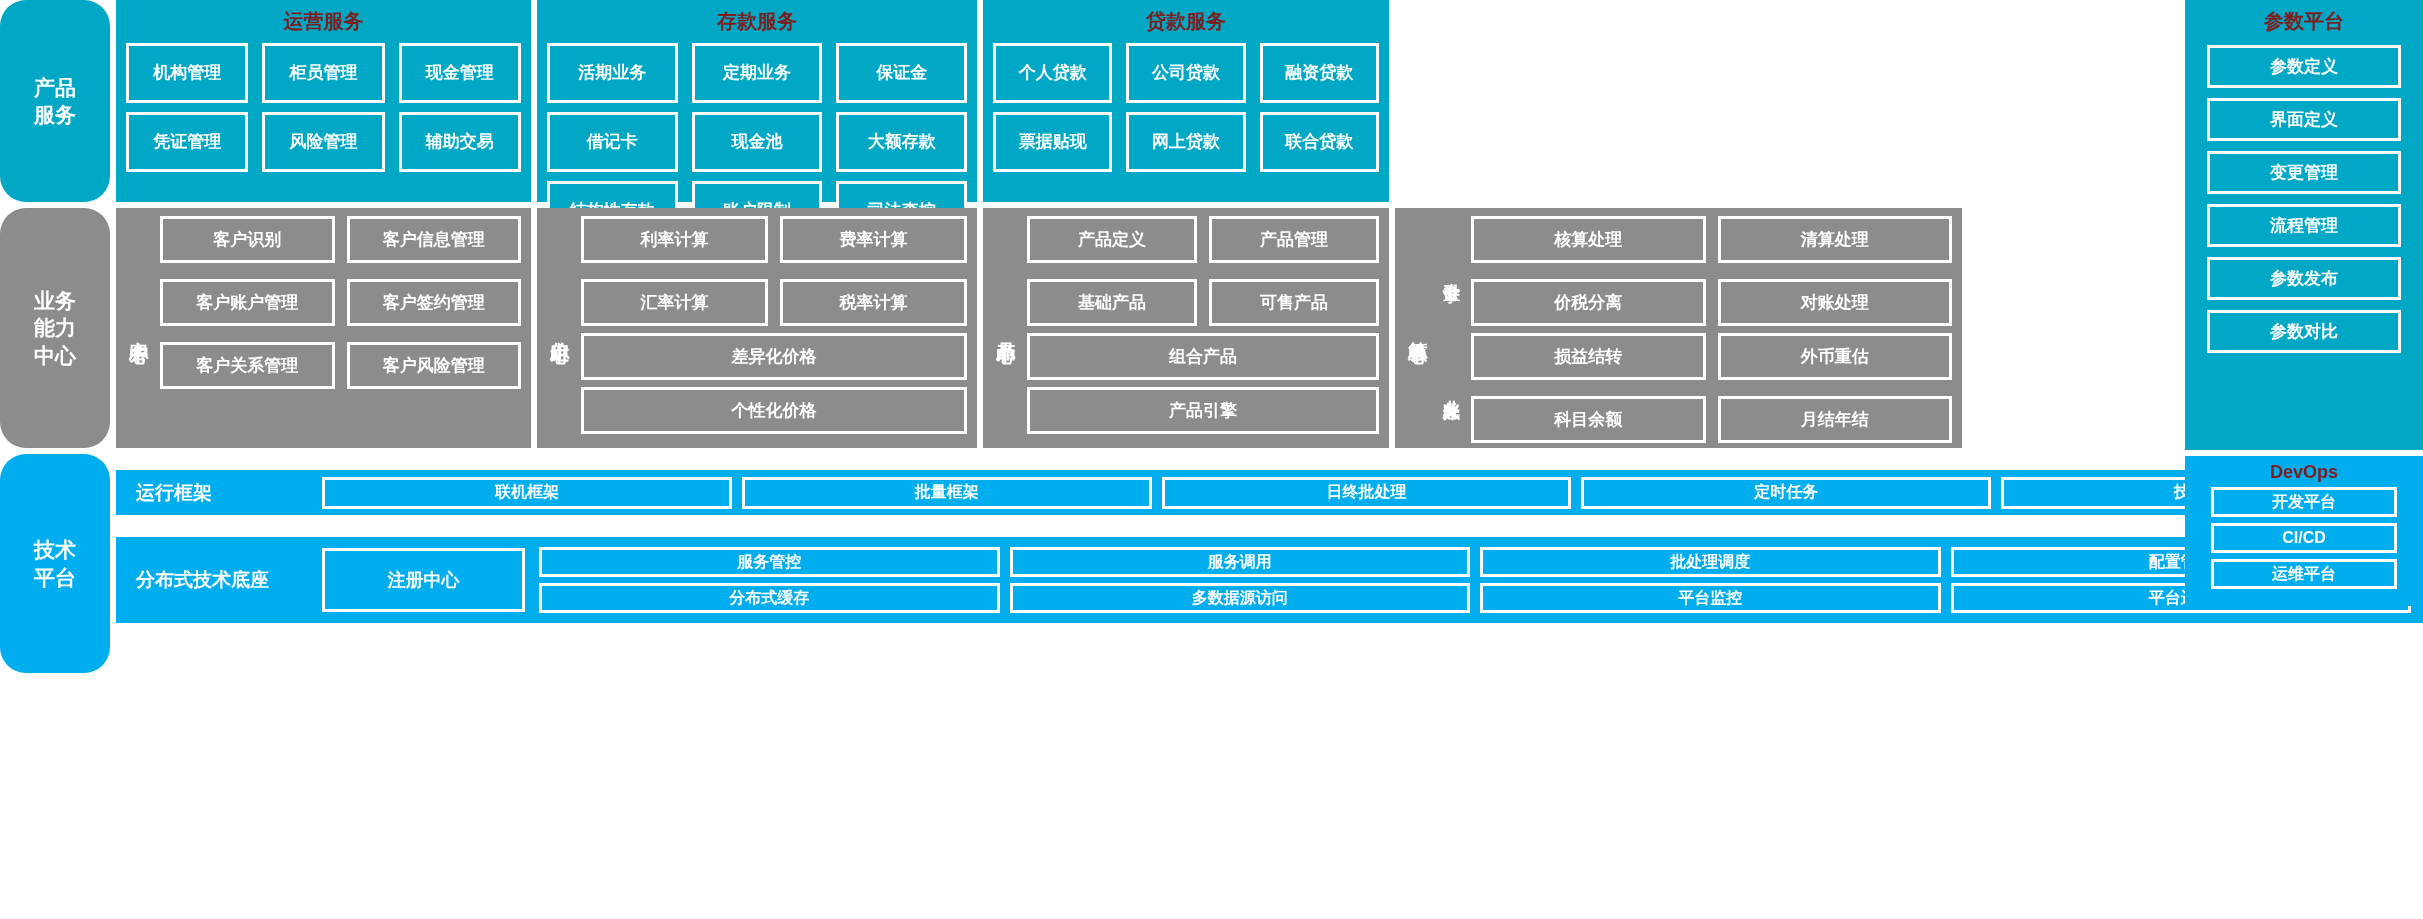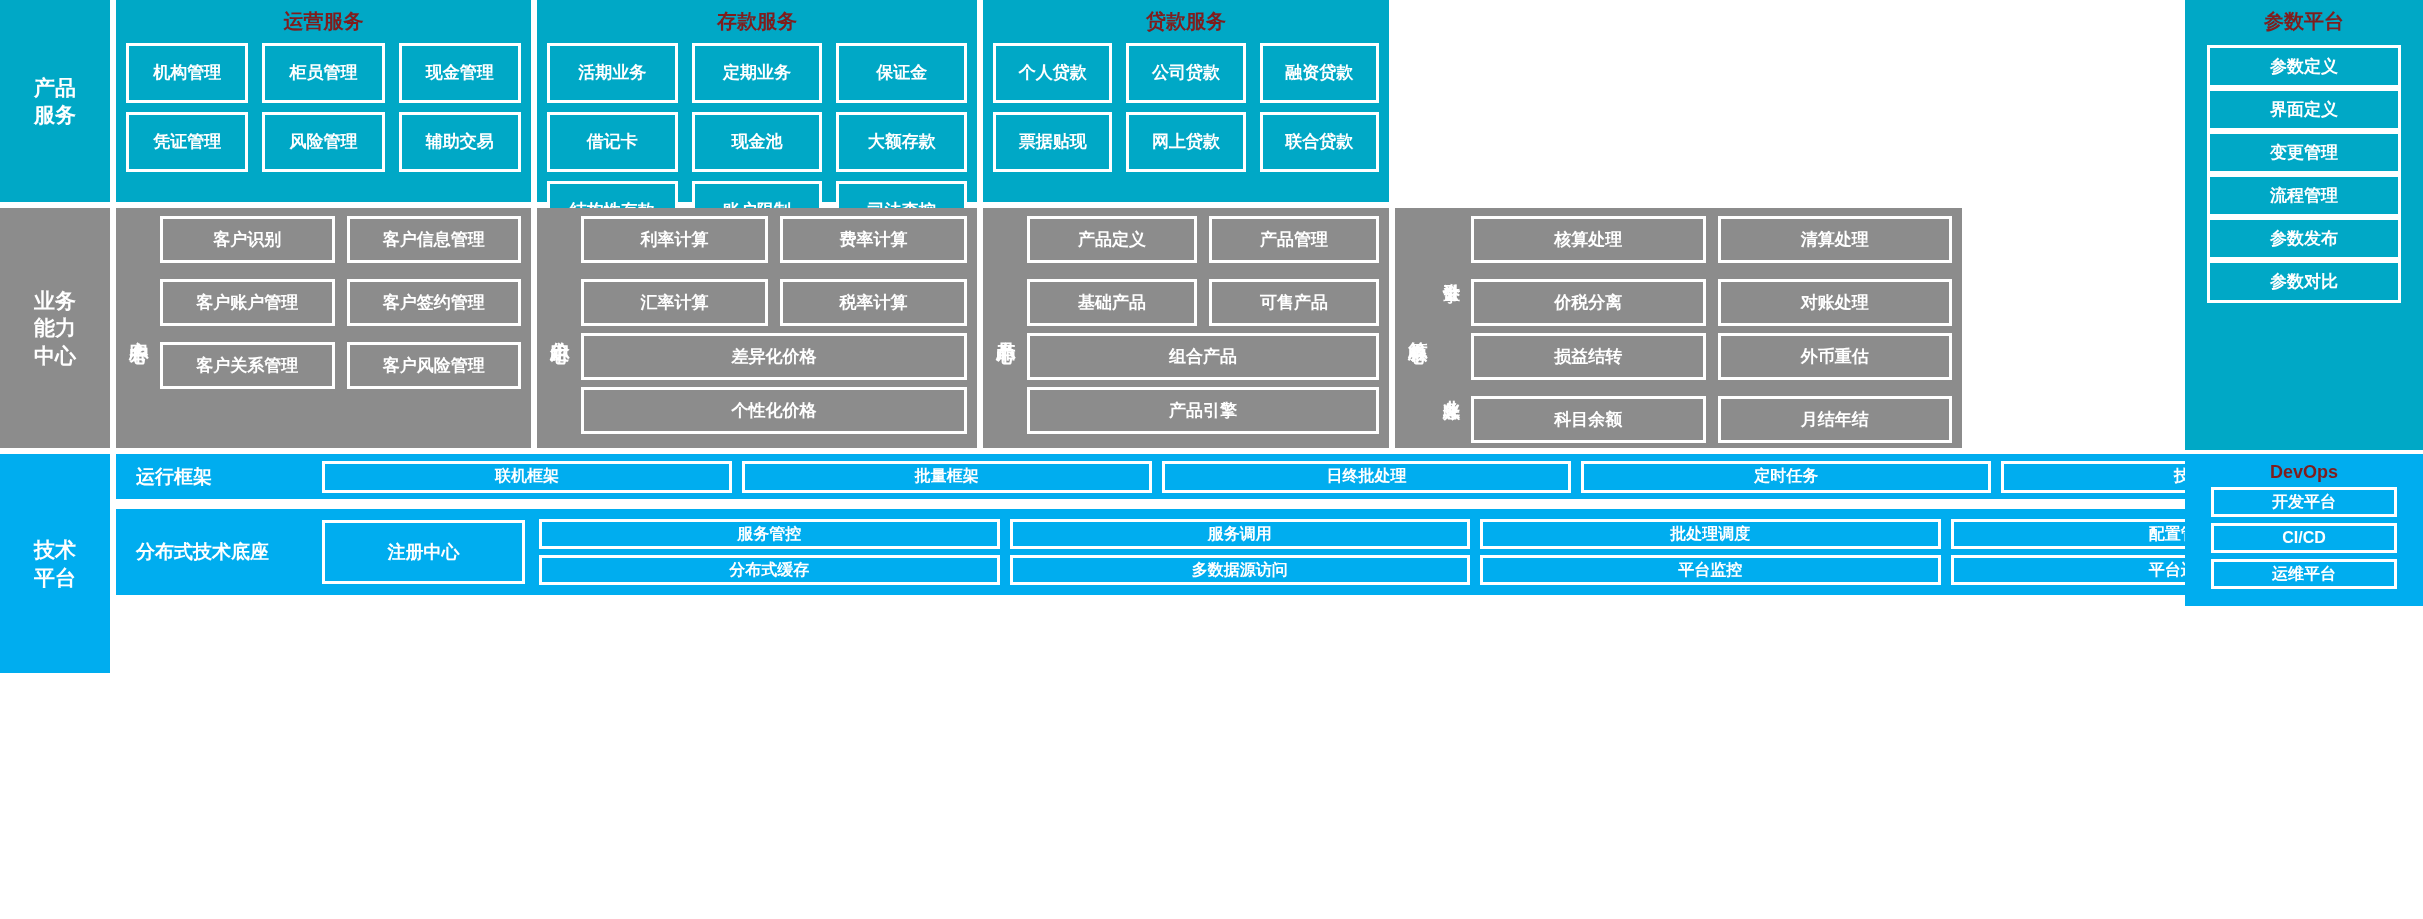--- a/index.html
+++ b/index.html
@@ -50,21 +50,21 @@
     display: flex; align-items: center; justify-content: center;
     line-height: 1.05;
     flex: none;
   }
 
   .leftcol {
     width: 110px;
     flex: none;
     display: flex; align-items: center; justify-content: center;
     color: #fff; font-weight: bold; text-align: center;
-    font-size: 21px; line-height: 1.3;
+    font-size: 21px; line-height: 1.3; border-radius: 26px;
   }
 
   
   .row1 { height: 202px; }
   .row1 .leftcol { background: #00A8C6; }
   .svc-panel {
     background: #00A8C6;
     padding: 8px 10px 10px 10px;
     display: flex; flex-direction: column;
   }
@@ -84,21 +84,21 @@
   
   .right-rail {
     position: absolute;
     left: 2185px; top: 0;
     width: 238px; height: 450px;
     background: #00A8C6;
     padding: 8px 22px 10px 22px;
     display: flex; flex-direction: column;
   }
   .right-rail .panel-title { font-size: 20px; margin-bottom: 10px; }
-  .right-rail .tile { height: 43px; font-size: 17px; }
+  .right-rail .tile { height: 43px; font-size: 17px; margin-bottom: 10px; }
 
   
   .row2 { height: 240px; }
   .row2 .leftcol { background: #8C8C8C; }
   .center-panel {
     background: #8C8C8C;
     padding: 8px 10px;
     display: flex;
     gap: 8px;
   }
@@ -110,21 +110,21 @@
   .price-panel { width: 440px; flex: none; }
   .prod-panel  { width: 406px; flex: none; }
   .acct-panel  { width: 567px; flex: none; }
   .acct-sub { display: flex; gap: 8px; }
   .acct-sub > .vlabel { font-size: 17px; width: 24px; }
   .acct-sub .grid2 { flex: 1; }
 
   
   .row3 { height: 219px; }
   .row3 .leftcol { background: #00ADEF; justify-content: center; }
-  .tech-col { flex: 1; display: flex; flex-direction: column; gap: 10px; }
+  .tech-col { flex: 1; display: flex; flex-direction: column; gap: 22px; margin-top: 16px; }
   .tech-strip {
     background: #00ADEF;
     display: flex; align-items: center;
     padding: 7px 12px;
     gap: 14px;
   }
   .tech-strip-label {
     color: #fff; font-weight: bold; font-size: 19px;
     width: 180px; flex: none; text-align: left; padding-left: 8px;
   }

